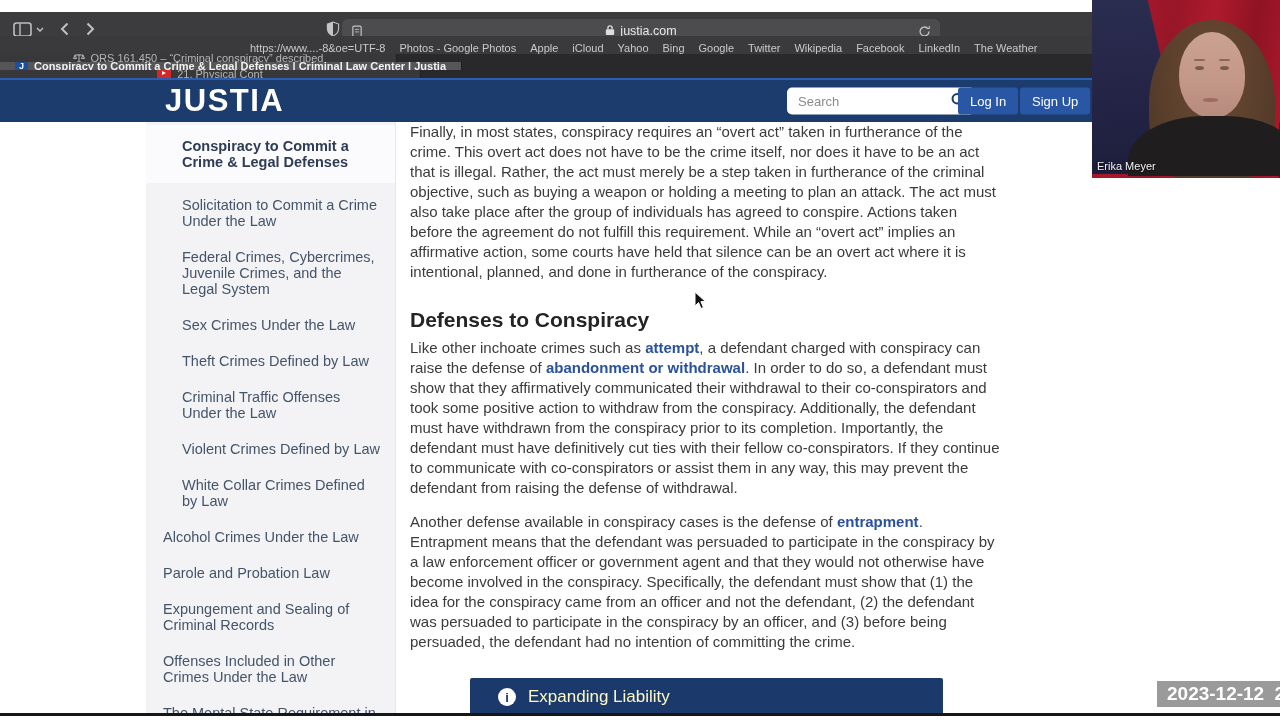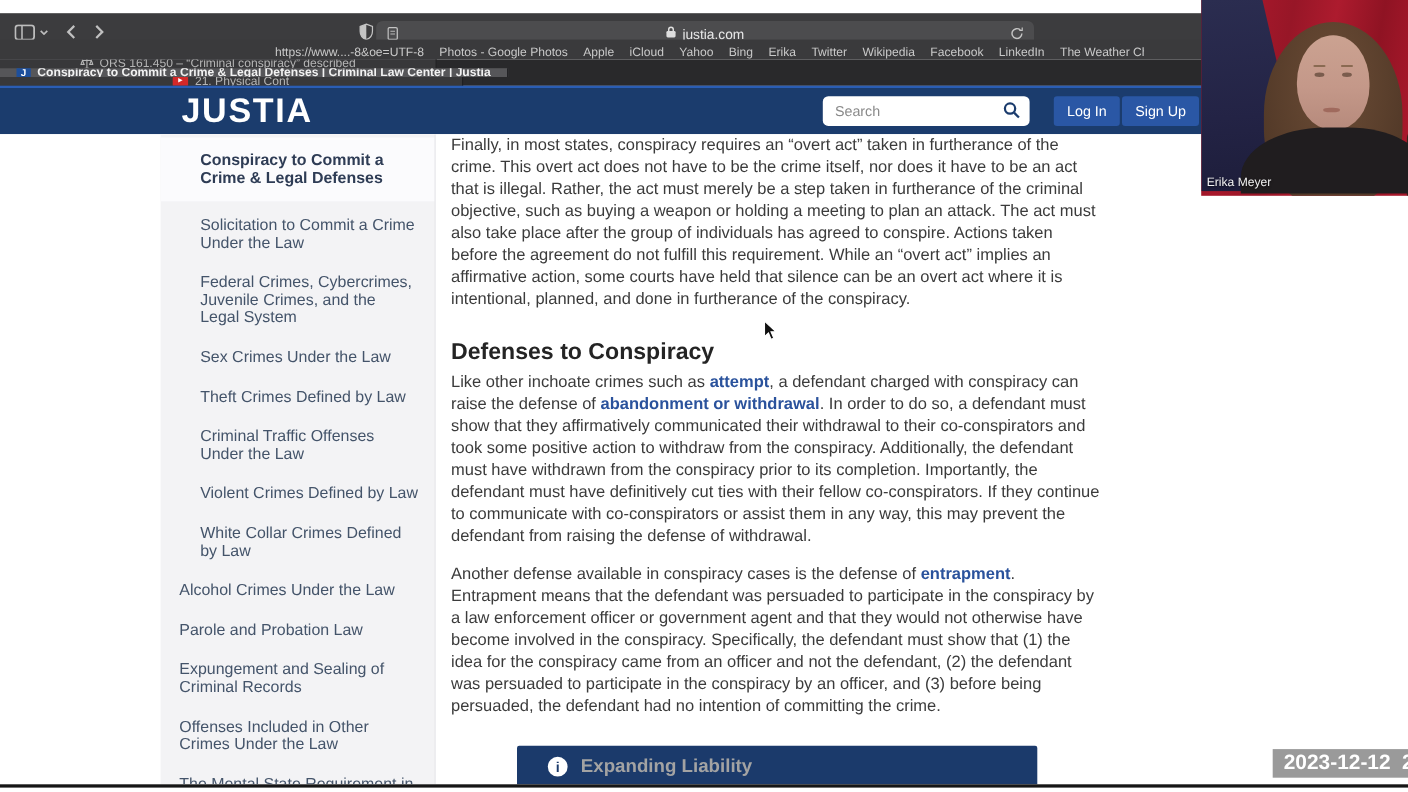--- a/index.html
+++ b/index.html
@@ -38,21 +38,21 @@
                     font-size:9px; font-weight:bold; display:inline-flex; align-items:center; justify-content:center; }
   .youtube-icon { width:14px; height:10px; background:#d42828; border-radius:2px; position:relative; display:inline-block; }
   .youtube-icon i { position:absolute; left:5px; top:2.2px; border-left:4px solid #fff;
                     border-top:2.8px solid transparent; border-bottom:2.8px solid transparent; }
 
   
   #site-header { position:absolute; left:0; top:78px; width:1280px; height:44px; background:#1b3c6d;
                  border-top:2px solid #2a5db4; }
   #logo { position:absolute; left:165px; top:50%; transform:translateY(-50%); color:#fff;
           font-size:31px; font-weight:bold; letter-spacing:1.5px; }
-  #search-wrap { position:absolute; left:748px; top:50%; transform:translateY(-50%); width:188px; height:27px;
+  #search-wrap { position:absolute; left:787px; top:50%; transform:translateY(-50%); width:188px; height:27px;
                  background:#fff; border-radius:5px; }
   #search-input { position:absolute; left:0; top:0; width:154px; height:27px; border:none; outline:none;
                   background:transparent; font-family:"Liberation Sans",sans-serif; font-size:13px;
                   color:#555; padding-left:11px; }
   #search-input::placeholder { color:#8a8a8a; }
   #search-btn { position:absolute; right:0; top:0; width:34px; height:27px; display:flex; align-items:center;
                 justify-content:center; background:transparent; border:none; cursor:pointer; }
   .hdr-btn { position:absolute; top:50%; transform:translateY(-50%); height:27px; background:#2a57a5;
              color:#fff; font-size:13px; border:none; border-radius:3px; padding:0 12px;
              display:flex; align-items:center; cursor:pointer; font-family:"Liberation Sans",sans-serif; }
@@ -72,21 +72,21 @@
   #article { position:absolute; left:410px; top:0; width:592px; }
   #article p { font-size:15px; line-height:20px; color:#3b3b3b; margin:0 0 14px 0; }
   #article h2 { font-size:21px; font-weight:bold; color:#242424; margin:26px 0 6px 0; }
   .lnk { color:#2a529c; font-weight:bold; text-decoration:none; cursor:pointer; }
 
   #callout { margin:26px 0 0 60px; width:473px; }
   #callout-header { height:38px; background:#1b3a6b; border-radius:2px 2px 0 0; display:flex;
                     align-items:center; padding-left:28px; gap:12px; }
   #info-icon { width:18px; height:18px; background:#fff; border-radius:50%; color:#1b3a6b;
                font-weight:bold; font-size:13px; display:flex; align-items:center; justify-content:center; }
-  #callout-title { color:#a3a3a3; font-size:17px; font-weight:bold; }
+  #callout-title { color:#fef9c3; font-size:17px; font-weight:normal; }
 
   #frame-line { position:absolute; left:0; top:713px; width:1280px; height:3px; background:#161616; }
 
   
   #cursor { position:absolute; left:694px; top:291px; z-index:70; }
 
   
   #webcam { position:absolute; left:1092px; top:0; width:235px; height:178px; overflow:hidden; z-index:50;
             background:linear-gradient(100deg,#8c1222 0%,#a8182b 16%,#971627 32%,#ad1b2e 47%,#8f1323 63%,#a8182b 78%,#901424 100%); }
   #navy-curtain { position:absolute; left:0; top:0; width:96px; height:174px;
@@ -175,21 +175,21 @@
   </div>
 
   <div id="bookmarks-strip"></div>
   <div id="bookmarks-bar">
       <span class="bm">https://www....-8&amp;oe=UTF-8</span>
       <span class="bm">Photos - Google Photos</span>
       <span class="bm">Apple</span>
       <span class="bm">iCloud</span>
       <span class="bm">Yahoo</span>
       <span class="bm">Bing</span>
-      <span class="bm">Erika</span>
+      <span class="bm">Google</span>
       <span class="bm">Twitter</span>
       <span class="bm">Wikipedia</span>
       <span class="bm">Facebook</span>
       <span class="bm">LinkedIn</span>
       <span class="bm">The Weather Channel</span>
     </div>
 
   <div id="tab-bar">
       <div class="tab" style="width: 397px;">
         <span class="tab-ic scales-icon">

